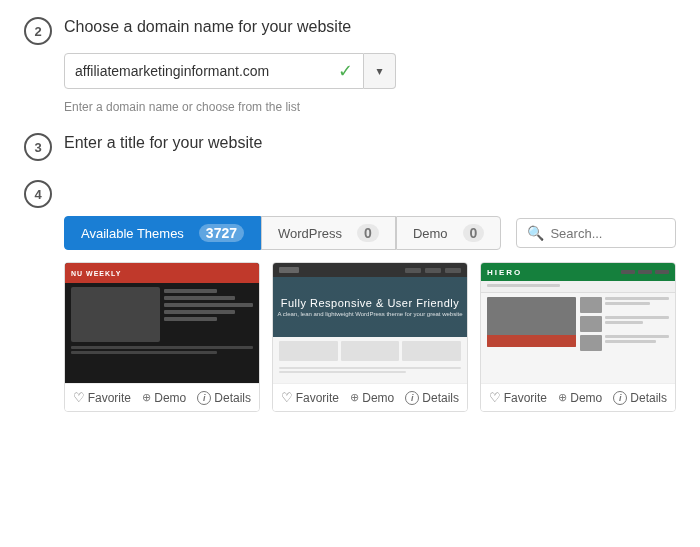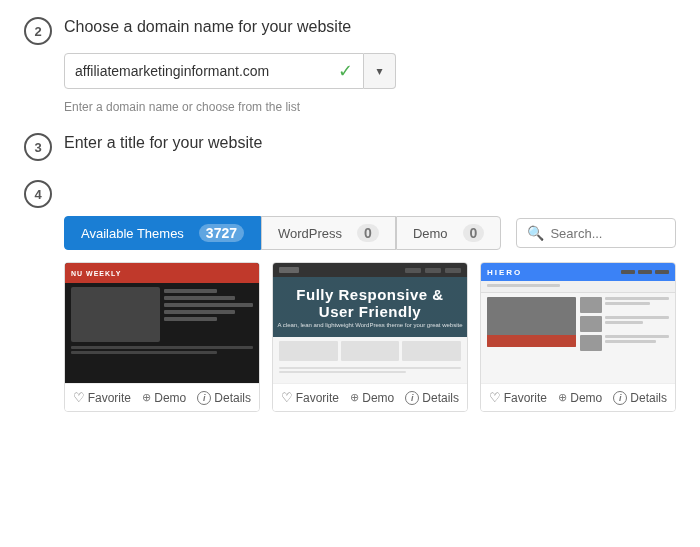--- a/index.html
+++ b/index.html
@@ -250,22 +250,22 @@
       background: linear-gradient(rgba(0,0,0,0.4), rgba(0,0,0,0.4)), #5a8a9f;
       height: 60px;
       display: flex;
       align-items: center;
       justify-content: center;
       flex-direction: column;
       padding: 4px;
     }
     .theme2-hero-title {
       color: #fff;
-      font-size: 15px;
-      font-weight: bold;
+      font-size: 11px;
+      font-weight: normal;
       text-align: center;
       letter-spacing: 0.5px;
     }
     .theme2-hero-sub {
       color: rgba(255,255,255,0.8);
       font-size: 6px;
       text-align: center;
       margin-top: 2px;
     }
     .theme2-content {
@@ -277,21 +277,21 @@
     .theme2-mini-block {
       background: #e0e0e0;
       height: 20px;
       border-radius: 1px;
     }
     
     .theme3-preview {
       background: #f5f5f5;
     }
     .theme3-bar {
-      background: #3b82f6;
+      background: #15803d;
       height: 18px;
       display: flex;
       align-items: center;
       padding: 0 6px;
     }
     .theme3-logo {
       color: #fff;
       font-size: 8px;
       font-weight: bold;
       letter-spacing: 2px;

